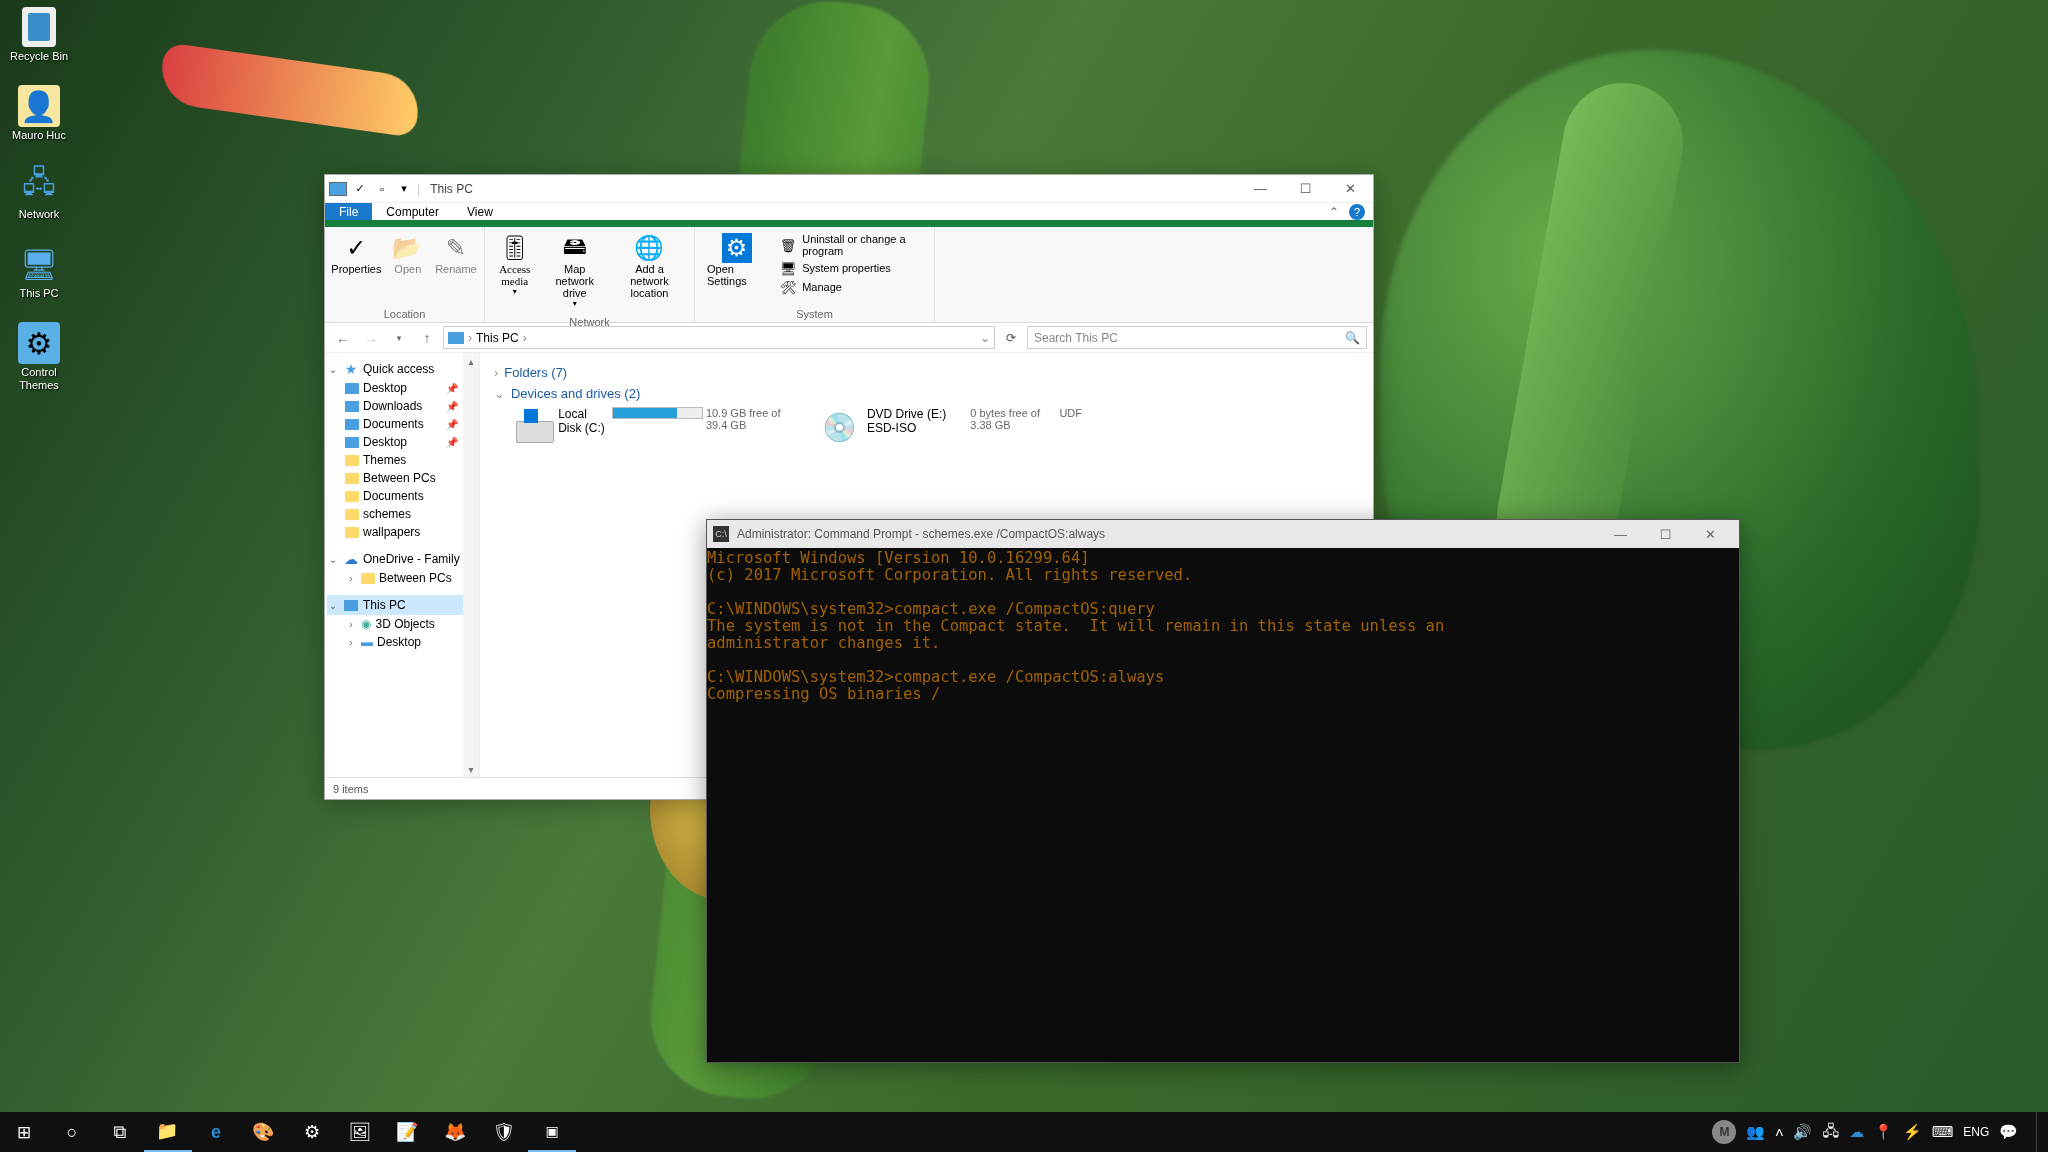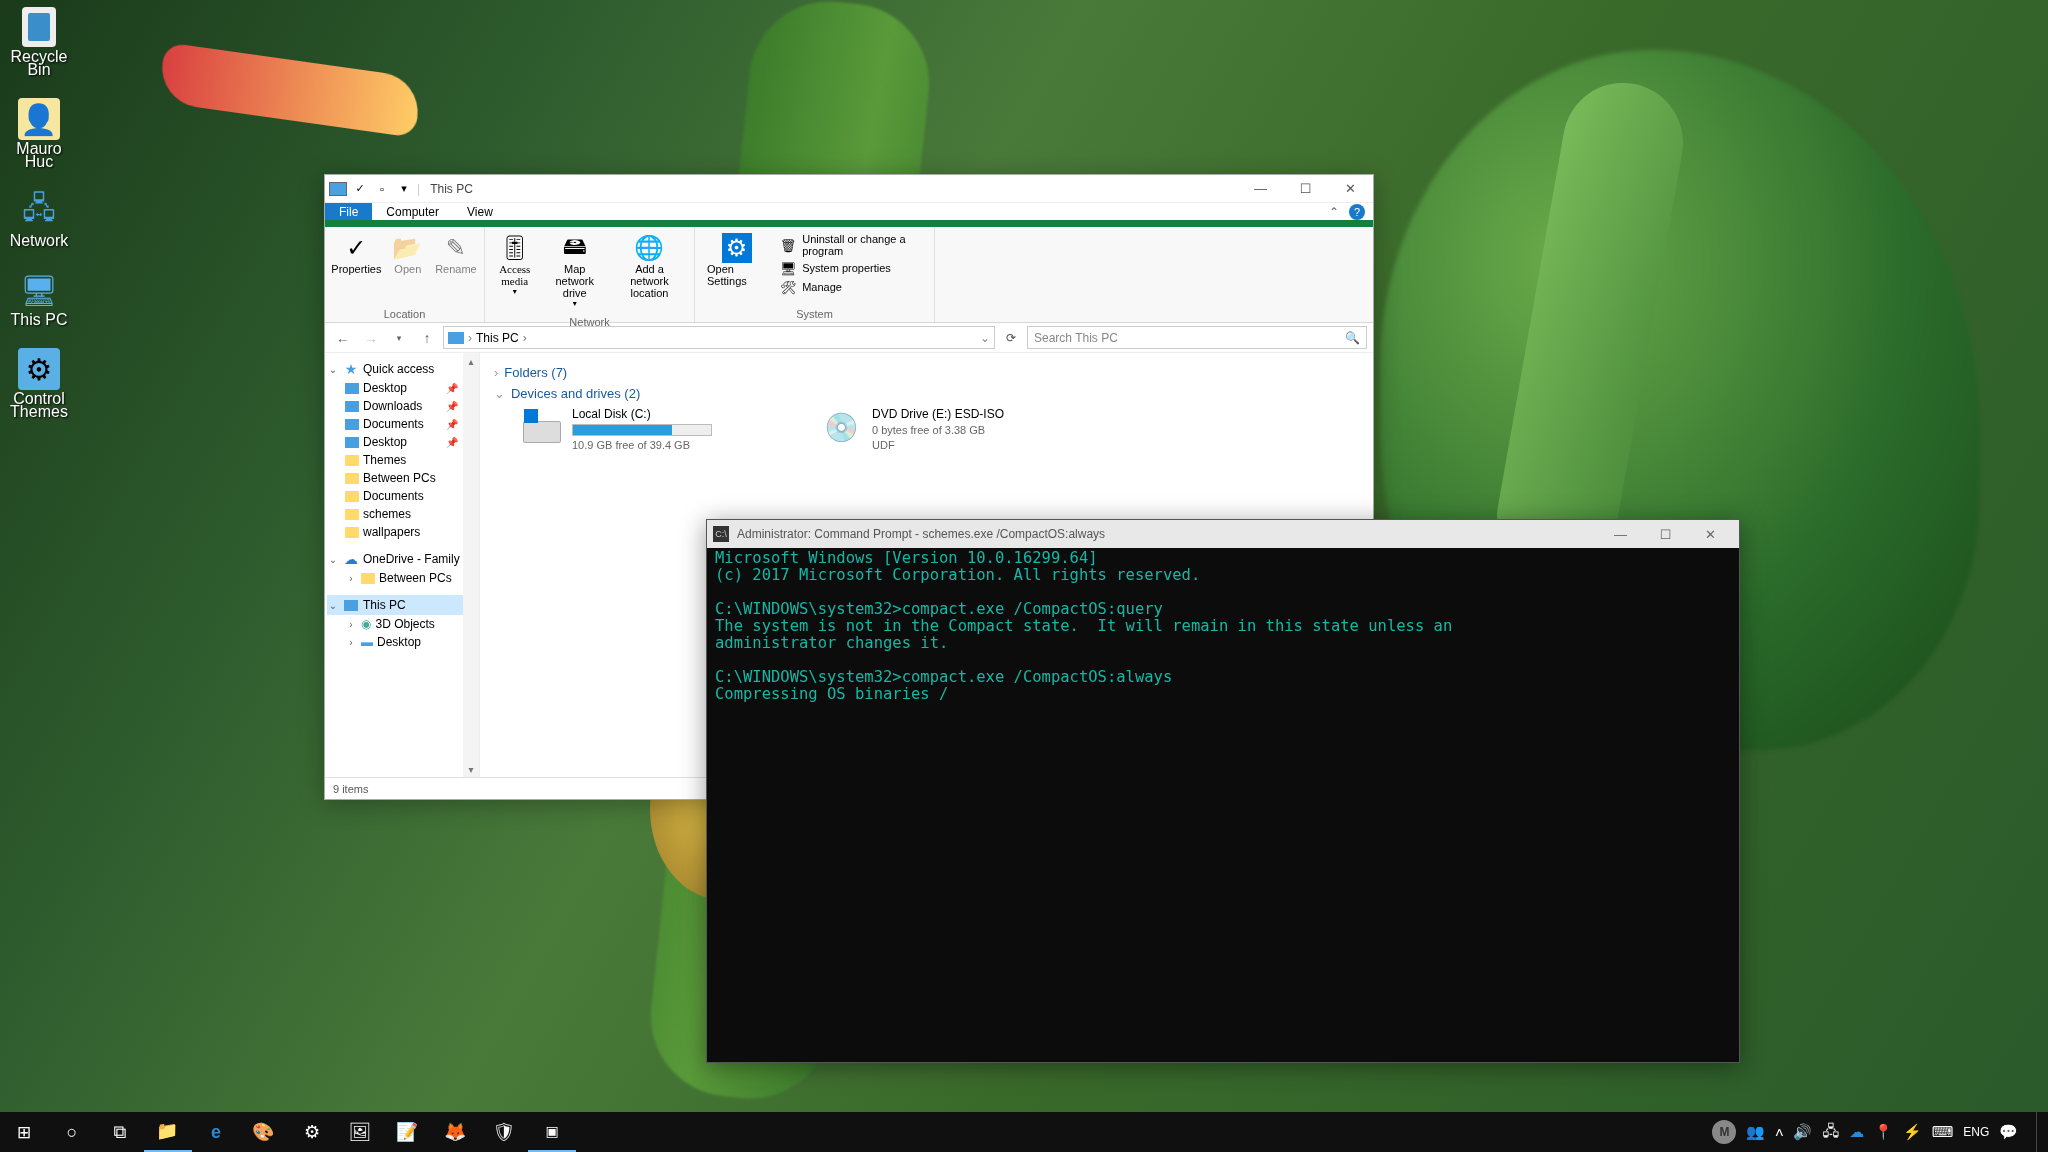--- a/index.html
+++ b/index.html
@@ -9,21 +9,21 @@
 .petal.r1 { left:160px; top:60px; width:260px; height:60px; background:linear-gradient(90deg,#d94040,#ffcc66); border-radius:40px 80px; transform:rotate(8deg);}
 .petal.r2 { left:650px; top:700px; width:160px; height:200px; background:radial-gradient(#e8c84a,#9a7a2a); border-radius:60% 40% 50% 50%; }
 .stem { position:absolute; left:700px; top:0; width:180px; height:1100px; background:linear-gradient(95deg,#3a7a2a,#5a9a3a,#3a7a2a); transform:rotate(6deg); border-radius:80px; filter:blur(1px);}
 .leaf { position:absolute; left:1380px; top:50px; width:600px; height:700px; background:radial-gradient(ellipse at 30% 30%,#6aaa4a 0%,#2a6a2a 60%,#1a4a1a 100%); border-radius:50% 60% 40% 50%; filter:blur(2px);}
 .leaf2 { position:absolute; left:1530px; top:80px; width:120px; height:500px; background:linear-gradient(100deg,#7abb5a,#4a8a3a); border-radius:60px; transform:rotate(10deg);}
 
 
 .desktop-icons { position:absolute; left:6px; top:6px; display:flex; flex-direction:column; gap:22px; }
 .dicon { width:66px; text-align:center; cursor:pointer; }
 .dicon .glyph { width:42px; height:42px; margin:0 auto 2px; display:flex; align-items:center; justify-content:center; font-size:30px;}
-.dicon .lbl { color:#fff; text-shadow:1px 1px 2px #000; font-size:16px; line-height:13px; display:block; word-wrap:break-word;}
+.dicon .lbl { color:#fff; text-shadow:1px 1px 2px #000; font-size:11px; line-height:13px; display:block; word-wrap:break-word;}
 .recycle-bin{background:#eee;border-radius:4px;position:relative;width:34px;height:40px;margin:auto;}
 .recycle-bin::before{content:"";position:absolute;top:6px;left:6px;width:22px;height:28px;background:#3a8fca;border-radius:2px;}
 .user-glyph{background:#f7e6a0;border-radius:4px;}
 .net-glyph{color:#4a9fe0;}
 .pc-glyph{color:#5aafef;}
 .cp-glyph{background:#5ab0e5;border-radius:4px;}
 
 
 .explorer { position:absolute; left:324px; top:174px; width:1050px; height:626px; background:#fff; border:1px solid #aaa; box-shadow:0 4px 24px rgba(0,0,0,.3); }
 .exp-titlebar { height:28px; background:#fff; border-bottom:1px solid #eee; display:flex; align-items:center; padding-left:4px;}
@@ -75,35 +75,35 @@
 
 .content{flex:1;padding:6px 14px;overflow:auto;}
 .grp-head{display:flex;align-items:center;gap:6px;color:#1a5aa0;font-size:13px;margin:6px 0;cursor:pointer;}
 .drives{display:flex;gap:40px;margin-left:28px;}
 .drive{display:flex;gap:10px;width:260px;cursor:pointer;}
 .drv-icon{width:40px;height:40px;display:flex;align-items:center;justify-content:center;font-size:28px;}
 .disk{position:relative;}
 .disk::before{content:"";position:absolute;width:36px;height:20px;background:#ddd;border:1px solid #aaa;border-radius:2px;bottom:4px;}
 .disk::after{content:"";position:absolute;width:14px;height:14px;background:#0078d7;top:2px;left:2px;}
 .dvd{color:#5aaa4a;}
-.drv-info{display:flex;flex-direction:column;gap:3px;font-size:11px;}
+.drv-info{display:flex;gap:3px;font-size:11px;}
 .drv-name{font-size:12px;}
 .drv-bar{width:140px;height:12px;border:1px solid #bbb;background:#eee;position:relative;}
 .drv-fill{height:100%;background:#26a0da;}
 .drv-sub{color:#666;}
 
 .statusbar{height:22px;border-top:1px solid #e0e0e0;display:flex;align-items:center;padding:0 8px;font-size:11px;color:#555;}
 
 
 .terminal{position:absolute;left:706px;top:519px;width:1034px;height:544px;background:#0c0c0c;border:1px solid #555;box-shadow:0 4px 24px rgba(0,0,0,.4);}
 .term-title{height:28px;background:#e8e8e8;display:flex;align-items:center;padding:0 6px;color:#555;font-size:12px;}
 .term-title .cico{width:16px;height:16px;background:#333;color:#ccc;font-size:9px;display:flex;align-items:center;justify-content:center;margin-right:8px;}
 .term-ctl{margin-left:auto;display:flex;}
 .term-ctl .wctl{color:#666;}
-.term-body{padding:2px 8px;font-family:Consolas,monospace;font-size:15.5px;line-height:17px;color:#14b8a6;white-space:pre-wrap;height:calc(100% - 28px);overflow-y:scroll;}
+.term-body{padding:2px 0;font-family:Consolas,monospace;font-size:15.5px;line-height:17px;color:#a16207;white-space:pre-wrap;height:calc(100% - 28px);overflow-y:scroll;}
 .term-body::-webkit-scrollbar{width:16px;background:#2a2a2a;}
 .term-body::-webkit-scrollbar-thumb{background:#555;}
 
 
 .taskbar{position:absolute;left:0;bottom:0;width:100%;height:40px;background:#101010;display:flex;align-items:center;}
 .tbtn{width:48px;height:40px;display:flex;align-items:center;justify-content:center;color:#fff;cursor:pointer;font-size:18px;}
 .tbtn.active{border-bottom:2px solid #76b9ed;}
 .start{font-size:17px;}
 .tb-spacer{flex:1;}
 .tray{display:flex;align-items:center;gap:10px;padding-right:6px;}

